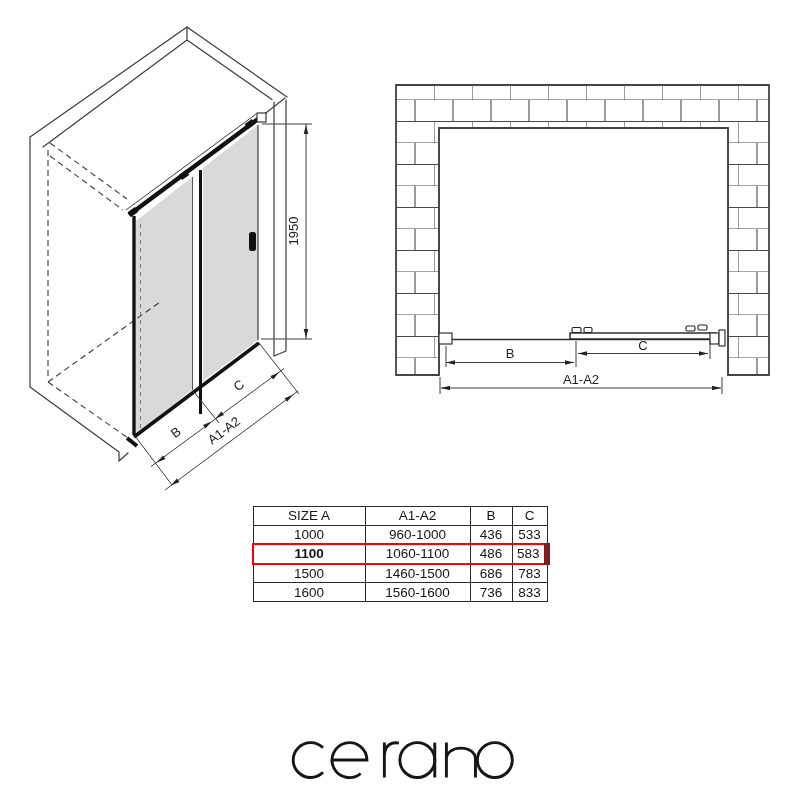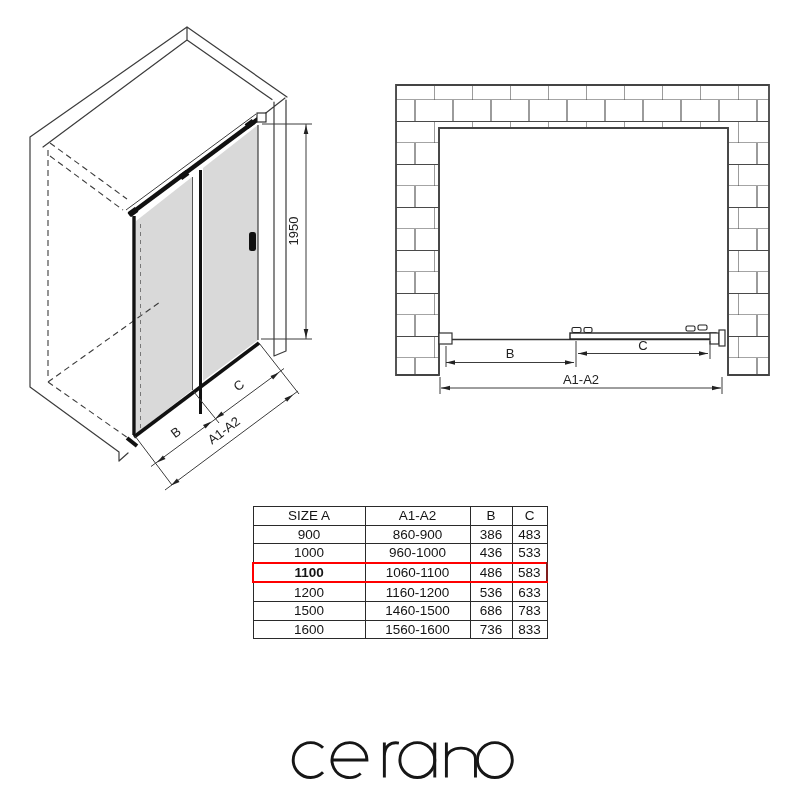--- a/index.html
+++ b/index.html
@@ -6,21 +6,21 @@
   .stage{position:relative;width:800px;height:800px;background:#fff;
          font-family:"Liberation Sans",sans-serif;overflow:hidden;}
   .drawings{position:absolute;left:0;top:0;}
   svg text{fill:#222;}
   .size-table{position:absolute;left:252px;top:506px;border-collapse:collapse;
               table-layout:fixed;width:294px;font-size:13.5px;color:#141414;background:#fff;}
   .size-table th,.size-table td{border:1px solid #2a2a2a;text-align:center;padding:0;
               height:17.6px;line-height:17px;font-weight:400;white-space:nowrap;overflow:hidden;}
   .size-table tr.highlight td{border-top:2px solid #ff0000;border-bottom:2px solid #ff0000;}
   .size-table tr.highlight td:first-child{border-left:2px solid #ff0000;font-weight:bold;}
-  .size-table tr.highlight td:last-child{border-right:2px solid #7f1d1d;}
+  .size-table tr.highlight td:last-child{border-right:6px solid #7f1d1d;}
   .logo{position:absolute;left:270px;top:727px;}
 </style>
 </head>
 <body>
 
 <div class="stage">
 
   <svg class="drawings" width="800" height="800" viewBox="0 0 800 800">
     <defs>
       <pattern id="brick" x="396" y="57" width="38" height="43" patternUnits="userSpaceOnUse">
@@ -135,42 +135,30 @@
     <thead>
       <tr>
         <th>SIZE A</th>
         <th>A1-A2</th>
         <th>B</th>
         <th>C</th>
       </tr>
     </thead>
     <tbody>
         <tr>
-          <td>900</td>
-          <td>860-900</td>
-          <td>386</td>
-          <td>483</td>
-        </tr>
-        <tr>
           <td>1000</td>
           <td>960-1000</td>
           <td>436</td>
           <td>533</td>
         </tr>
         <tr class="highlight">
           <td>1100</td>
           <td>1060-1100</td>
           <td>486</td>
           <td>583</td>
-        </tr>
-        <tr>
-          <td>1200</td>
-          <td>1160-1200</td>
-          <td>536</td>
-          <td>633</td>
         </tr>
         <tr>
           <td>1500</td>
           <td>1460-1500</td>
           <td>686</td>
           <td>783</td>
         </tr>
         <tr>
           <td>1600</td>
           <td>1560-1600</td>

